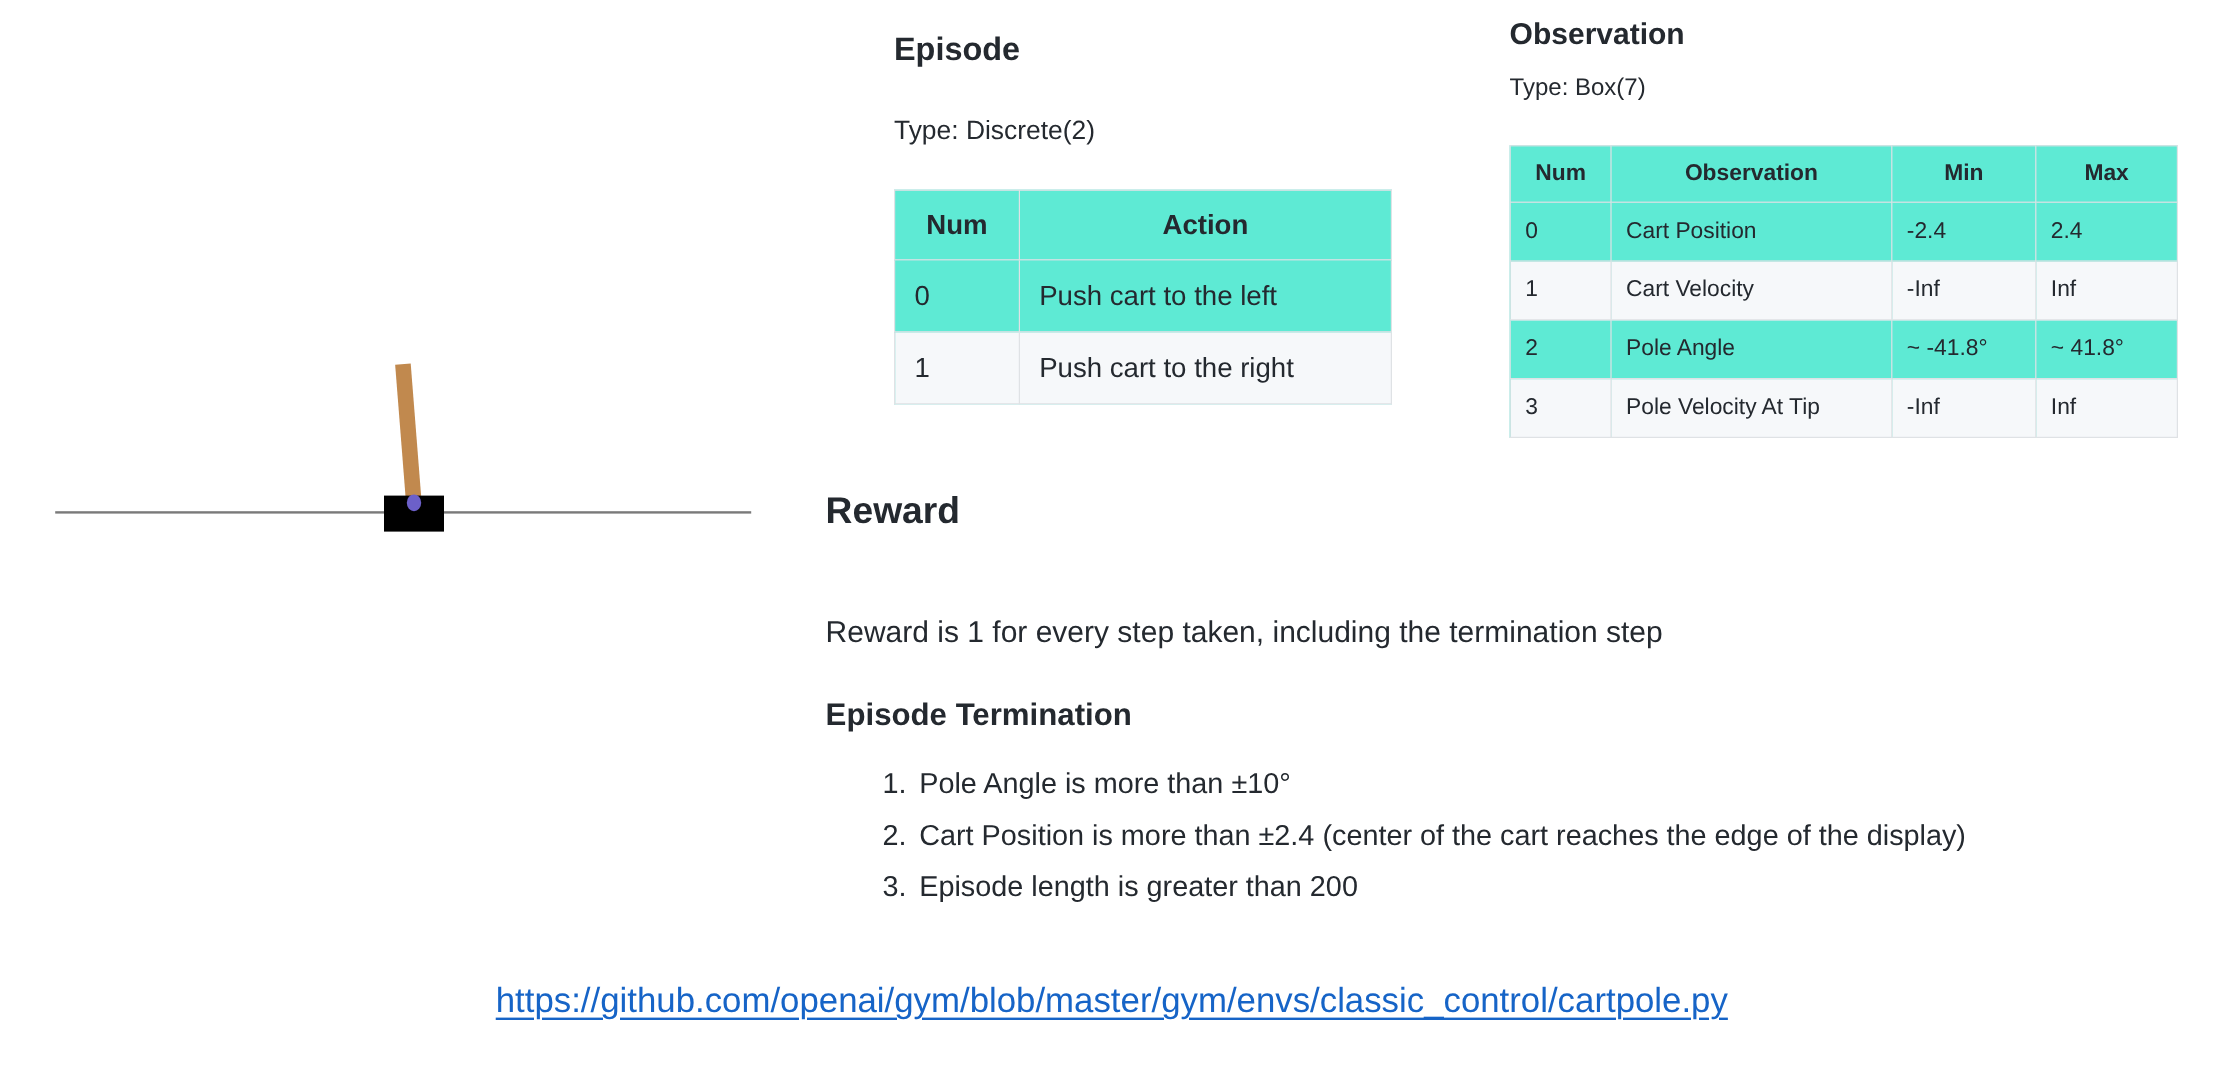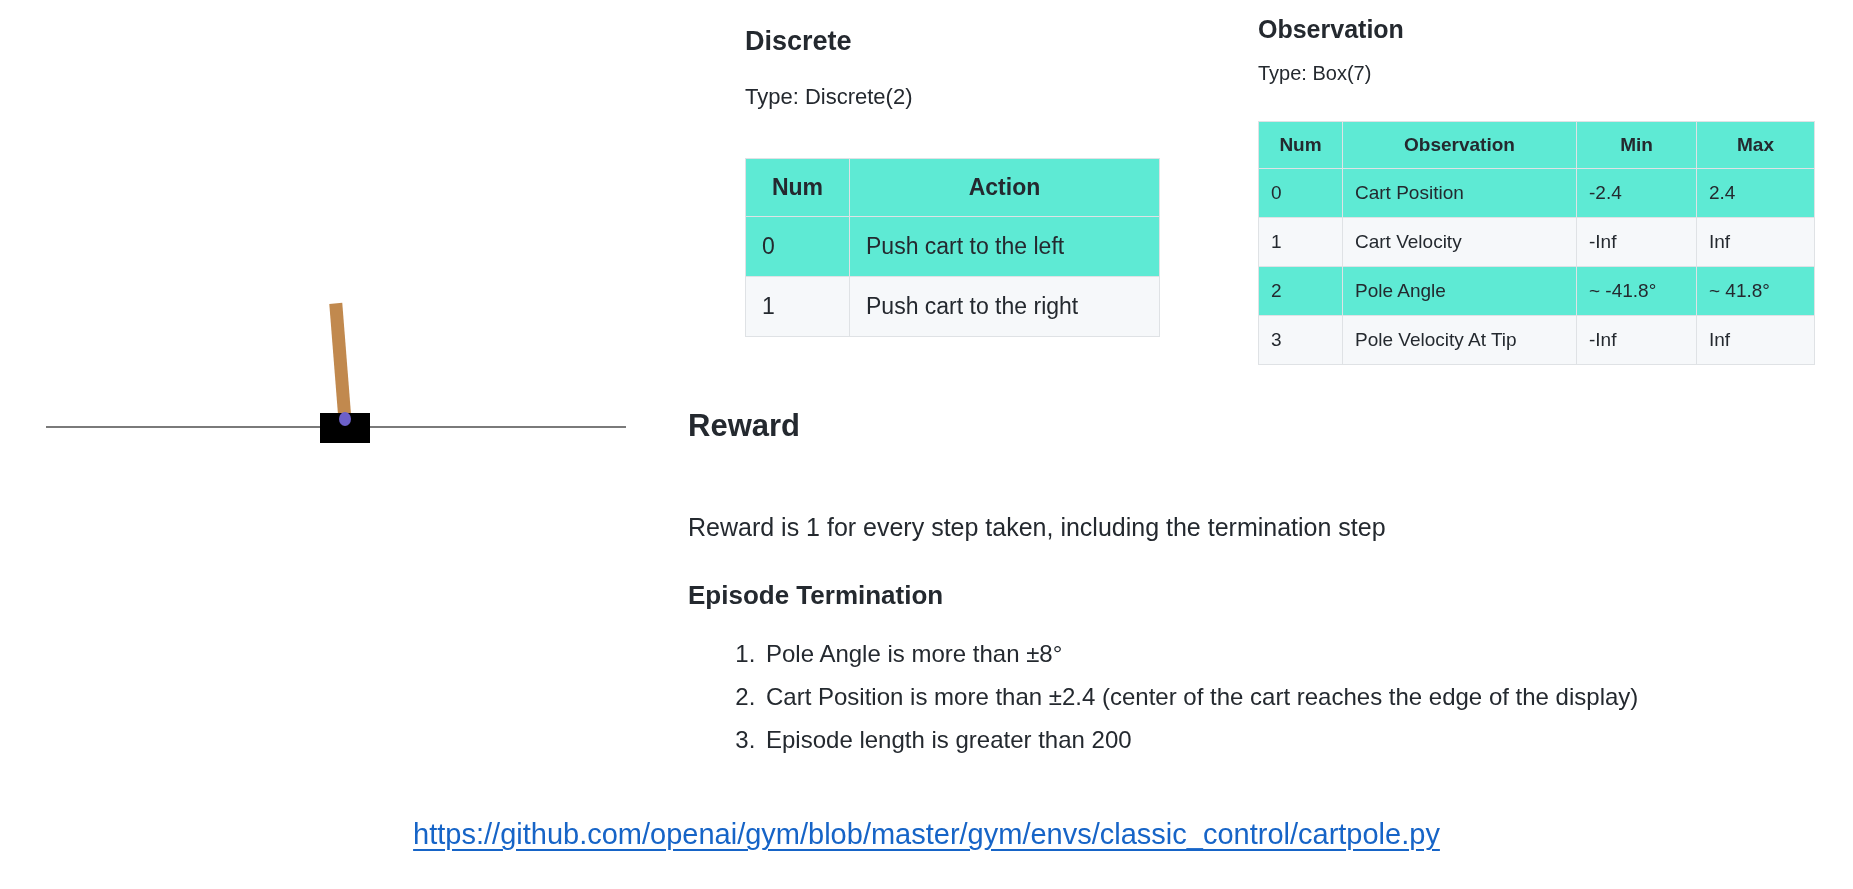--- a/index.html
+++ b/index.html
@@ -29,21 +29,21 @@
   .track{left:46px;top:426px;width:580px;height:2px;background:var(--track);}
   .cart{left:320px;top:413px;width:50px;height:30px;background:var(--cart);z-index:2;}
   .pole{
     left:339px;top:303px;width:13px;height:124px;background:var(--pole);
     transform:rotate(-4.5deg);transform-origin:50% 100%;z-index:1;
   }
   .axle{left:339px;top:412px;width:12px;height:14px;background:var(--axle);border-radius:50%;z-index:3;}
 
   
   .h-actions{left:745px;top:26px;font-size:27px;font-weight:700;}
-  .t-actions{left:745px;top:84px;font-size:22px;}
+  .t-actions{left:745px;top:96px;font-size:22px;}
   .h-observation{left:1258px;top:15px;font-size:25px;font-weight:700;}
   .t-observation{left:1258px;top:62px;font-size:20px;}
   .h-reward{left:688px;top:408px;font-size:31px;font-weight:700;}
   .p-reward{left:688px;top:492px;font-size:25px;margin-top:21px;}
   .h-episode{left:688px;top:580px;font-size:26px;font-weight:700;}
 
   
   table{border-collapse:collapse;background:#5eead4;}
   th,td{border:1px solid var(--border);}
   th{font-weight:700;text-align:center;}
@@ -78,21 +78,21 @@
 </head>
 <body>
 
 <div class="abs" id="cartpole">
   <div class="abs track"></div>
   <div class="abs pole"></div>
   <div class="abs cart"></div>
   <div class="abs axle"></div>
 </div>
 
-<div class="abs h-actions">Discrete</div>
+<div class="abs h-actions">Episode</div>
 <div class="abs t-actions">Type: Discrete(2)</div>
 
 <table class="abs" id="actions-table">
   <thead>
     <tr>
       <th class="col-num">Num</th>
       <th class="col-action">Action</th>
     </tr>
   </thead>
   <tbody>
@@ -145,20 +145,20 @@
       <td>Inf</td>
     </tr>
   </tbody>
 </table>
 
 <div class="abs h-reward">Reward</div>
 <div class="abs p-reward">Reward is 1 for every step taken, including the termination step</div>
 
 <div class="abs h-episode">Episode Termination</div>
 <ol class="abs" id="termination-list">
-  <li>Pole Angle is more than ±8°</li>
+  <li>Pole Angle is more than ±10°</li>
   <li>Cart Position is more than ±2.4 (center of the cart reaches the edge of the display)</li>
   <li>Episode length is greater than 200</li>
 </ol>
 
 <div class="abs" id="link-row">
   <a id="github-link">https://github.com/openai/gym/blob/master/gym/envs/classic_control/cartpole.py</a>
 </div>
 
 </body></html>

